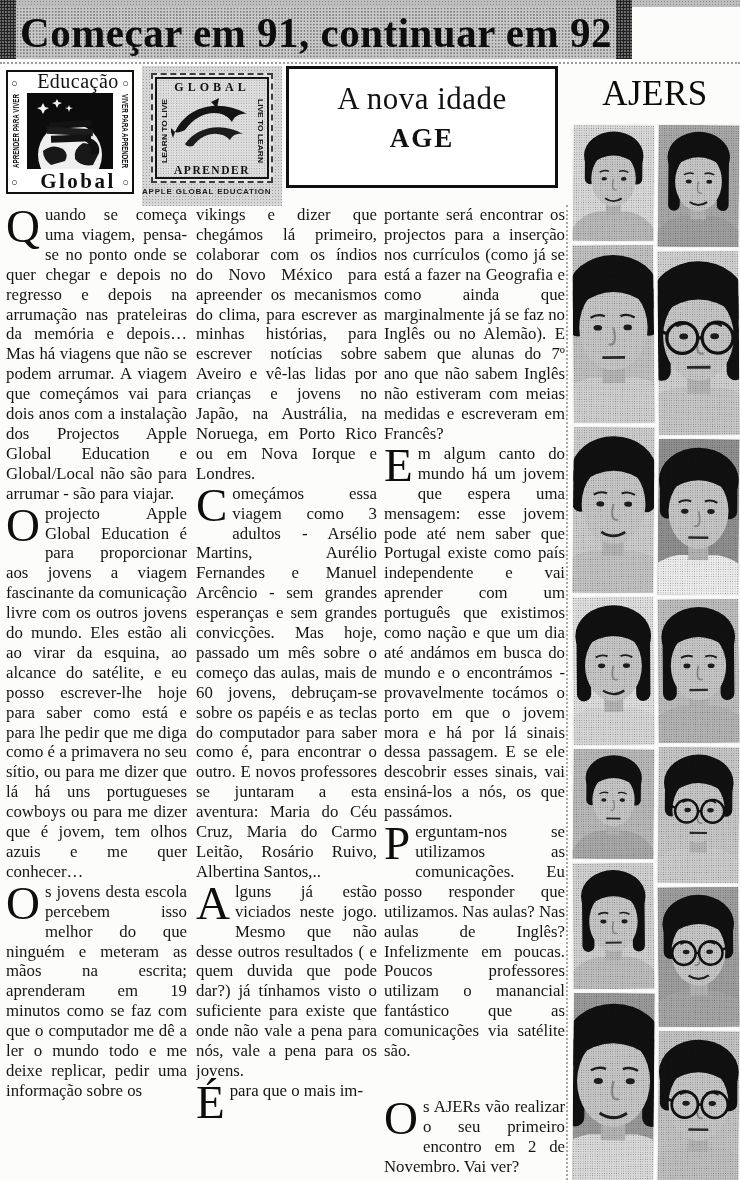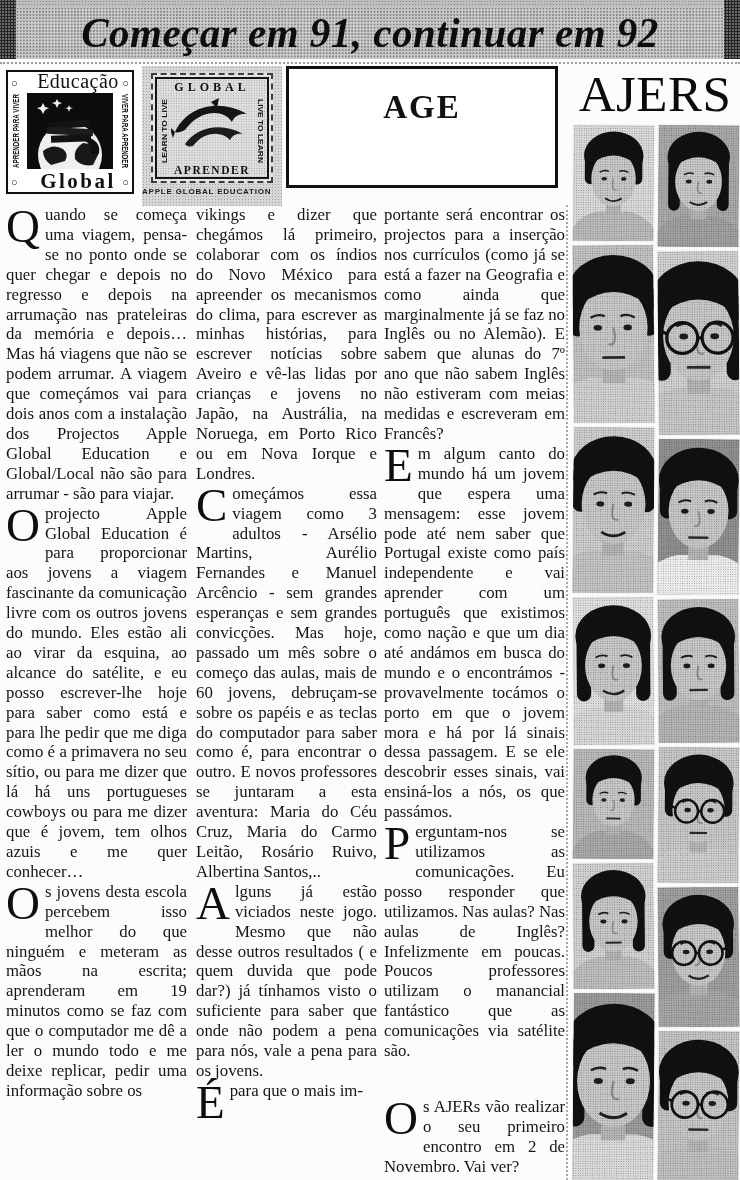--- a/index.html
+++ b/index.html
@@ -11,21 +11,21 @@
     background-image:radial-gradient(#7d7d7d .9px,transparent 1px);
     background-size:3.2px 3.2px;}
   .ht-dark{background-color:#6a6a6a;
     background-image:radial-gradient(#222 1.1px,transparent 1.2px);
     background-size:3px 3px;}
 
   
   #top-strip{position:absolute;left:0;top:0;width:740px;height:7px;
     background-color:#bdbdbd;
     background-image:radial-gradient(#8a8a8a .8px,transparent .9px);background-size:3px 3px;}
-  #banner{position:absolute;left:0;top:7px;width:740px;height:52px;font-style:italic;}
+  #banner{position:absolute;left:0;top:7px;width:632px;height:52px;}
   #banner .cap{position:absolute;top:-7px;height:59px;width:16px;}
   #banner .cap.left{left:0;}
   #banner .cap.right{right:0;}
   #banner-title{position:absolute;left:0;top:0;width:100%;height:52px;line-height:50px;
     text-align:center;font-weight:bold;font-size:41px;letter-spacing:.5px;color:#0d0d0d;
     transform:scaleY(1.04);}
 
   #rule-top{position:absolute;left:0;top:62px;width:740px;border-top:2px dotted #9c9c9c;}
 
   
@@ -57,23 +57,23 @@
   #stamp-left-svg{left:1px;top:18px;}
   #stamp-right-svg{right:1px;top:18px;}
   #stamp-art{position:absolute;left:14px;top:17px;}
   #stamp-caption{position:absolute;left:0;top:121px;width:140px;text-align:left;
     font-family:"Liberation Sans",sans-serif;font-weight:bold;font-size:8px;letter-spacing:.8px;color:#1d1d1d;}
 
   
   #headline-box{position:absolute;left:286px;top:66px;width:272px;height:122px;
     border:3px solid #101010;background:#fff;box-sizing:border-box;text-align:center;}
   #headline-line1{margin-top:12px;font-size:31px;letter-spacing:.5px;}
-  #headline-line2{margin-top:20px;font-size:33px;font-weight:bold;letter-spacing:2px;}
+  #headline-line2{margin-top:6px;font-size:27px;font-weight:bold;letter-spacing:2px;}
   #ajers-title{position:absolute;left:570px;top:66px;width:170px;text-align:center;
-    font-size:51px;line-height:56px;letter-spacing:.5px;color:#0b0b0b;font-weight:500;}
+    font-size:35px;line-height:56px;letter-spacing:.5px;color:#0b0b0b;font-weight:500;}
 
   
   .col{position:absolute;top:205px;width:181px;height:975px;overflow:hidden;
     font-size:16.8px;line-height:19.9px;text-align:justify;color:#151515;}
   #col-1{left:6px;}
   #col-2{left:196px;}
   #col-3{left:384px;}
   .para{margin:0;}
   .dropcap{float:left;font-size:47px;line-height:37px;padding:3px 5px 0 0;font-weight:400;color:#0e0e0e;}
   .para.gap-before{margin-top:36px;}
@@ -155,35 +155,36 @@
         <svg class="side-svg" id="stamp-right-svg" width="11" height="68" viewBox="0 0 11 68">
           <text x="2" y="-3" transform="rotate(90)" textLength="64" lengthAdjust="spacingAndGlyphs" font-family="Liberation Sans, sans-serif" font-size="7.5" font-weight="bold" fill="#141414">LIVE TO LEARN</text>
         </svg>
         <div class="stamp-word" id="stamp-bot">APRENDER</div>
       </div>
     </div>
     <div id="stamp-caption">APPLE GLOBAL EDUCATION</div>
   </div>
 
   <div id="headline-box">
+    <div id="headline-line1">A nova idade</div>
     <div id="headline-line2">AGE</div>
   </div>
 
   <div id="ajers-title">AJERS</div>
 
   <div class="col" id="col-1">
     <p class="para"><span class="dropcap">Q</span><span>uando se começa uma viagem, pensa-se no ponto onde se quer chegar e depois no regresso e depois na arrumação nas prateleiras da memória e depois… Mas há viagens que não se podem arrumar. A viagem que começámos vai para dois anos com a instalação dos Projectos Apple Global Education e Global/Local não são para arrumar - são para viajar.</span></p>
     <p class="para"><span class="dropcap">O</span><span>projecto Apple Global Education é para proporcionar aos jovens a viagem fascinante da comunicação livre com os outros jovens do mundo. Eles estão ali ao virar da esquina, ao alcance do satélite, e eu posso escrever-lhe hoje para saber como está e para lhe pedir que me diga como é a primavera no seu sítio, ou para me dizer que lá há uns portugueses cowboys ou para me dizer que é jovem, tem olhos azuis e me quer conhecer…</span></p>
     <p class="para"><span class="dropcap">O</span><span>s jovens desta escola percebem isso melhor do que ninguém e meteram as mãos na escrita; aprenderam em 19 minutos como se faz com que o computador me dê a ler o mundo todo e me deixe replicar, pedir uma informação sobre os</span></p>
   </div>
 
   <div class="col" id="col-2">
     <p class="para"><span>vikings e dizer que chegámos lá primeiro, colaborar com os índios do Novo México para apreender os mecanismos do clima, para escrever as minhas histórias, para escrever notícias sobre Aveiro e vê-las lidas por crianças e jovens no Japão, na Austrália, na Noruega, em Porto Rico ou em Nova Iorque e Londres.</span></p>
     <p class="para"><span class="dropcap">C</span><span>omeçámos essa viagem como 3 adultos - Arsélio Martins, Aurélio Fernandes e Manuel Arcêncio - sem grandes esperanças e sem grandes convicções. Mas hoje, passado um mês sobre o começo das aulas, mais de 60 jovens, debruçam-se sobre os papéis e as teclas do computador para saber como é, para encontrar o outro. E novos professores se juntaram a esta aventura: Maria do Céu Cruz, Maria do Carmo Leitão, Rosário Ruivo, Albertina Santos,..</span></p>
-    <p class="para"><span class="dropcap">A</span><span>lguns já estão viciados neste jogo. Mesmo que não desse outros resultados ( e quem duvida que pode dar?) já tínhamos visto o suficiente para saber que onde não podem a pena para nós, vale a pena para os jovens.</span></p>
+    <p class="para"><span class="dropcap">A</span><span>lguns já estão viciados neste jogo. Mesmo que não desse outros resultados ( e quem duvida que pode dar?) já tínhamos visto o suficiente para existe que onde não vale a pena para nós, vale a pena para os jovens.</span></p>
     <p class="para"><span class="dropcap">É</span><span>para que o mais im-</span></p>
   </div>
 
   <div class="col" id="col-3">
     <p class="para"><span>portante será encontrar os projectos para a inserção nos currículos (como já se está a fazer na Geografia e como ainda que marginalmente já se faz no Inglês ou no Alemão). E sabem que alunas do 7º ano que não sabem Inglês não estiveram com meias medidas e escreveram em Francês?</span></p>
     <p class="para"><span class="dropcap">E</span><span>m algum canto do mundo há um jovem que espera uma mensagem: esse jovem pode até nem saber que Portugal existe como país independente e vai aprender com um português que existimos como nação e que um dia até andámos em busca do mundo e o encontrámos - provavelmente tocámos o porto em que o jovem mora e há por lá sinais dessa passagem. E se ele descobrir esses sinais, vai ensiná-los a nós, os que passámos.</span></p>
     <p class="para"><span class="dropcap">P</span><span>erguntam-nos se utilizamos as comunicações. Eu posso responder que utilizamos. Nas aulas? Nas aulas de Inglês? Infelizmente em poucas. Poucos professores utilizam o manancial fantástico que as comunicações via satélite são.</span></p>
     <p class="para gap-before"><span class="dropcap">O</span><span>s AJERs vão realizar o seu primeiro encontro em 2 de Novembro. Vai ver?</span></p>
   </div>
 

